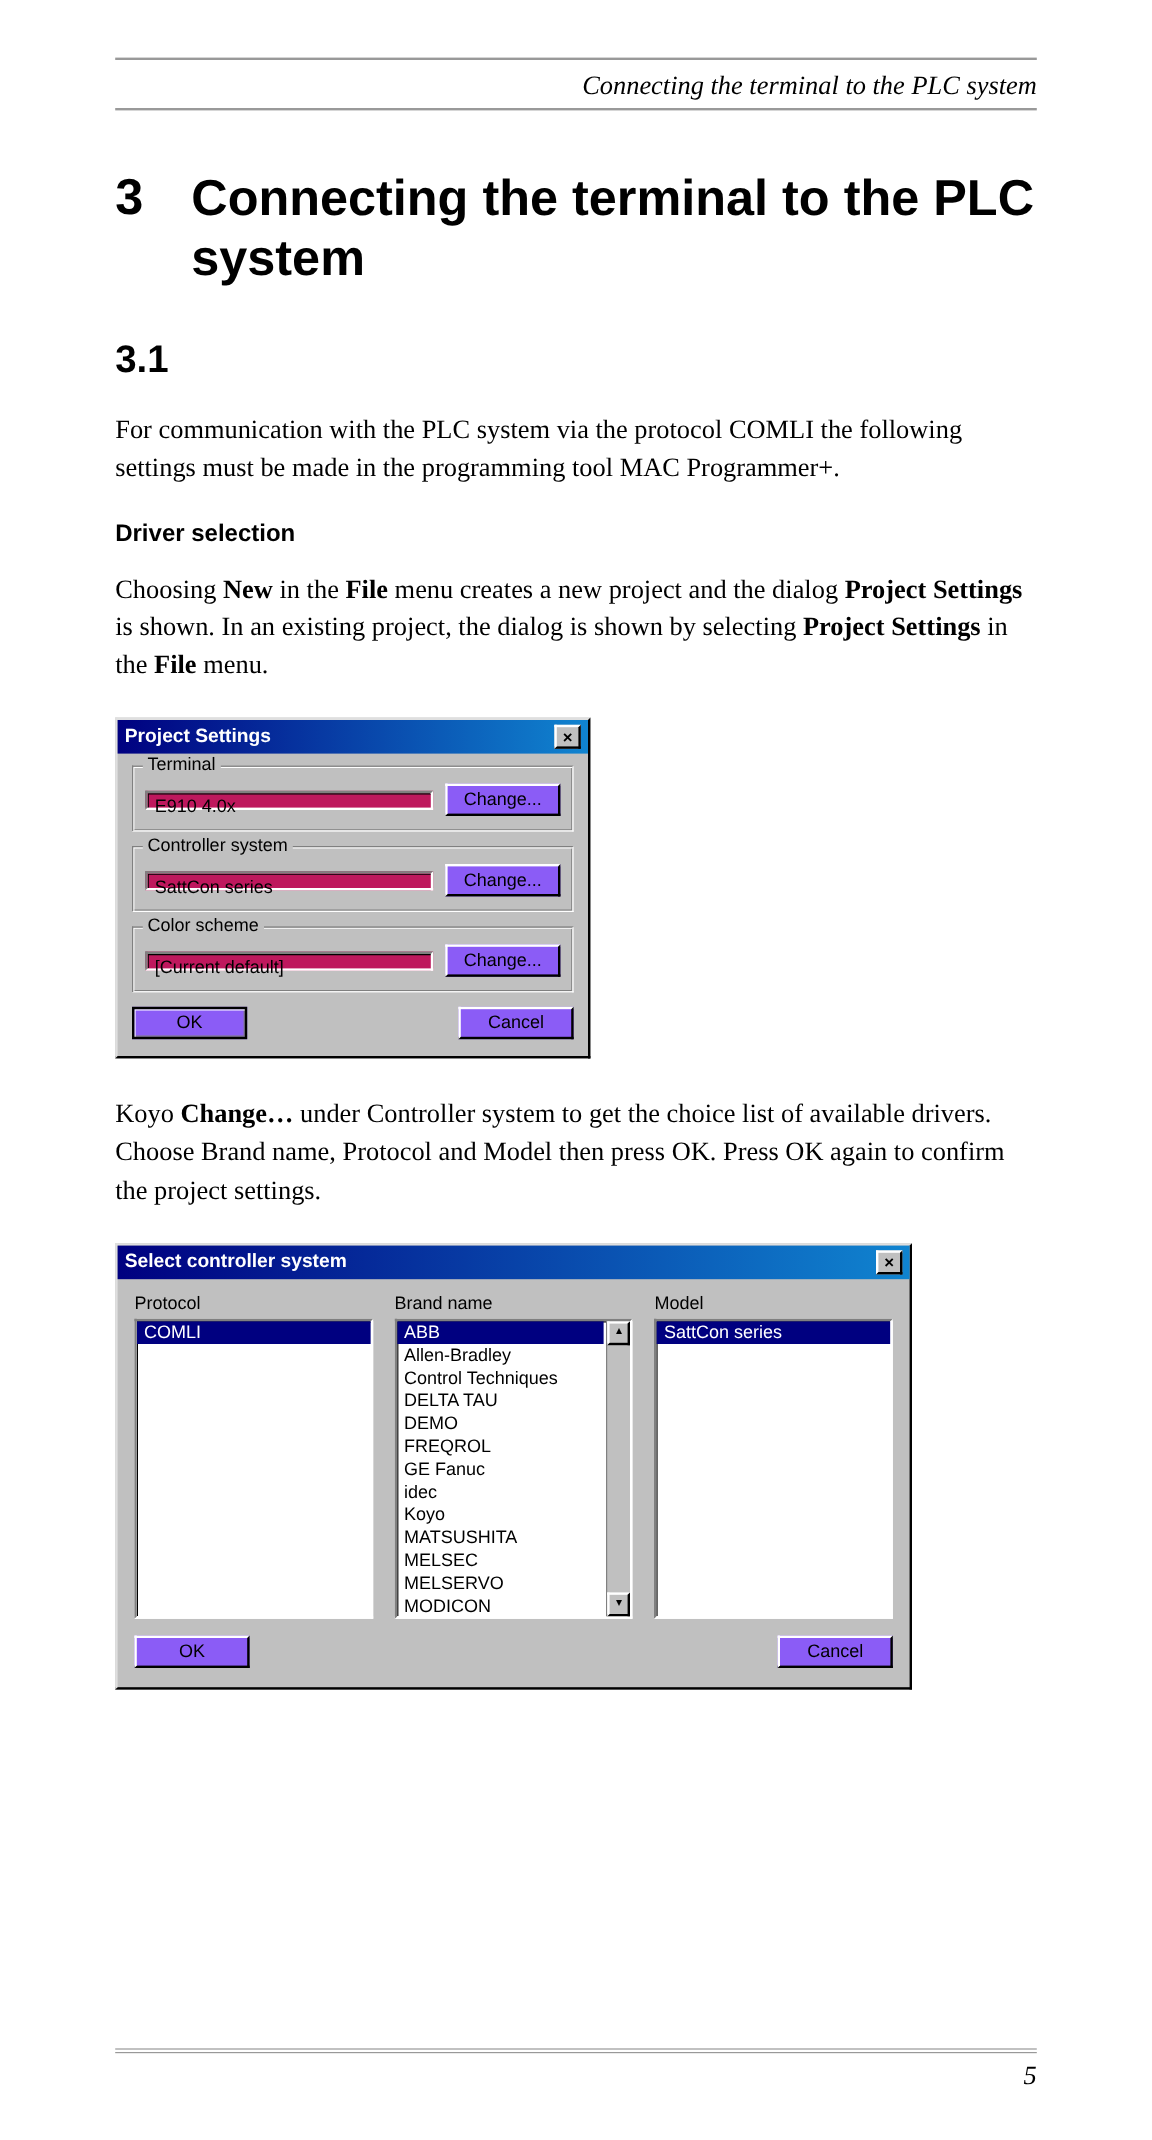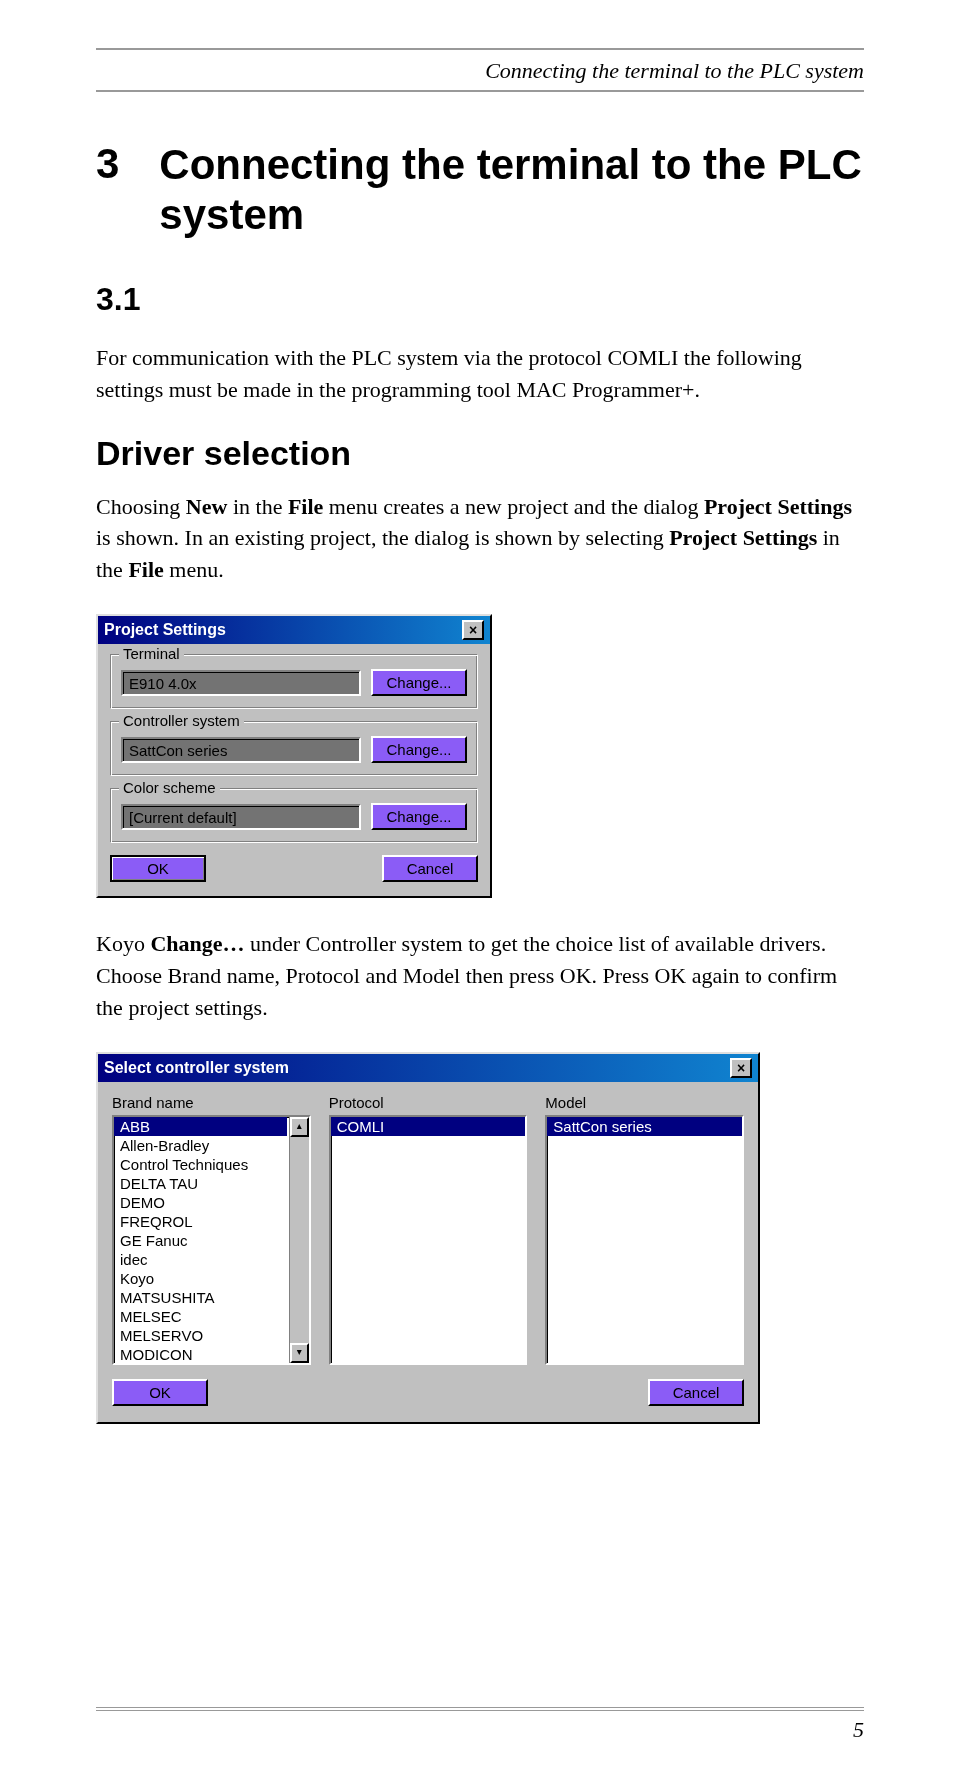--- a/index.html
+++ b/index.html
@@ -55,21 +55,21 @@
     font-size: 32px;
   }
   .body-text {
     font-size: 22px;
     line-height: 1.45;
     margin-bottom: 28px;
   }
   .subheading {
     font-family: Arial, Helvetica, sans-serif;
     font-weight: 900;
-    font-size: 34px;
+    font-size: 20px;
     margin-bottom: 18px;
   }
   strong.serif-bold { font-weight: bold; }
   .dialog1 {
     width: 396px;
     background: #c0c0c0;
     border: 2px solid #000;
     border-top-color: #dfdfdf;
     border-left-color: #dfdfdf;
     margin: 0 0 30px 0;
@@ -104,28 +104,28 @@
     margin-bottom: 12px;
     position: relative;
   }
   .grouplabel {
     position: absolute; top: -10px; left: 8px;
     background:#c0c0c0; padding: 0 4px;
     font-family: Arial, sans-serif; font-size: 15px;
   }
   .row { display:flex; gap:10px; align-items:center; }
   .sunken {
-    background:#737373;
+    background:#be185d;
     border: 2px solid #808080;
     border-right-color:#fff; border-bottom-color:#fff;
     box-shadow: inset 1px 1px 0 #000;
     padding: 3px 6px;
     font-family: Arial, sans-serif; font-size:15px;
     flex: 1;
-    height: 26px;
+    height: 16px;
   }
   .btn95 {
     background:#8b5cf6;
     border:2px solid #000;
     border-top-color:#fff; border-left-color:#fff;
     font-family: Arial, sans-serif; font-size:15px;
     padding: 3px 10px;
     min-width: 96px;
     text-align:center;
   }
@@ -234,20 +234,26 @@
   <span>Koyo </span><strong class="serif-bold">Change…</strong><span> under Controller system to get the choice list of available drivers. Choose Brand name, Protocol and Model then press OK. Press OK again to confirm the project settings.</span>
 </p>
 
 <div class="dialog2">
   <div class="titlebar">
     <span>Select controller system</span>
     <div class="closebtn">×</div>
   </div>
   <div class="d2body">
     <div class="cols">
+      <div class="col">
+        <div class="collabel">Protocol</div>
+        <div class="listbox" id="protocol-list">
+            <div class="li sel">COMLI</div>
+          </div>
+      </div>
       <div class="col">
         <div class="collabel">Brand name</div>
         <div class="listbox scroll" id="brand-list">
           <div class="li sel">ABB</div>
             <div class="li">Allen-Bradley</div>
             <div class="li">Control Techniques</div>
             <div class="li">DELTA TAU</div>
             <div class="li">DEMO</div>
             <div class="li">FREQROL</div>
             <div class="li">GE Fanuc</div>
@@ -258,26 +264,20 @@
             <div class="li">MELSERVO</div>
             <div class="li">MODICON</div>
             <div class="li">OMRON</div>
             <div class="scrollbar">
             <div class="sbtn">▴</div>
             <div class="sbtn">▾</div>
           </div>
         </div>
       </div>
       <div class="col">
-        <div class="collabel">Protocol</div>
-        <div class="listbox" id="protocol-list">
-            <div class="li sel">COMLI</div>
-          </div>
-      </div>
-      <div class="col">
         <div class="collabel">Model</div>
         <div class="listbox" id="model-list">
             <div class="li sel">SattCon series</div>
           </div>
       </div>
     </div>
     <div class="btnrow" style="margin-top:14px;">
       <div class="btn95">OK</div>
       <div class="btn95">Cancel</div>
     </div>

